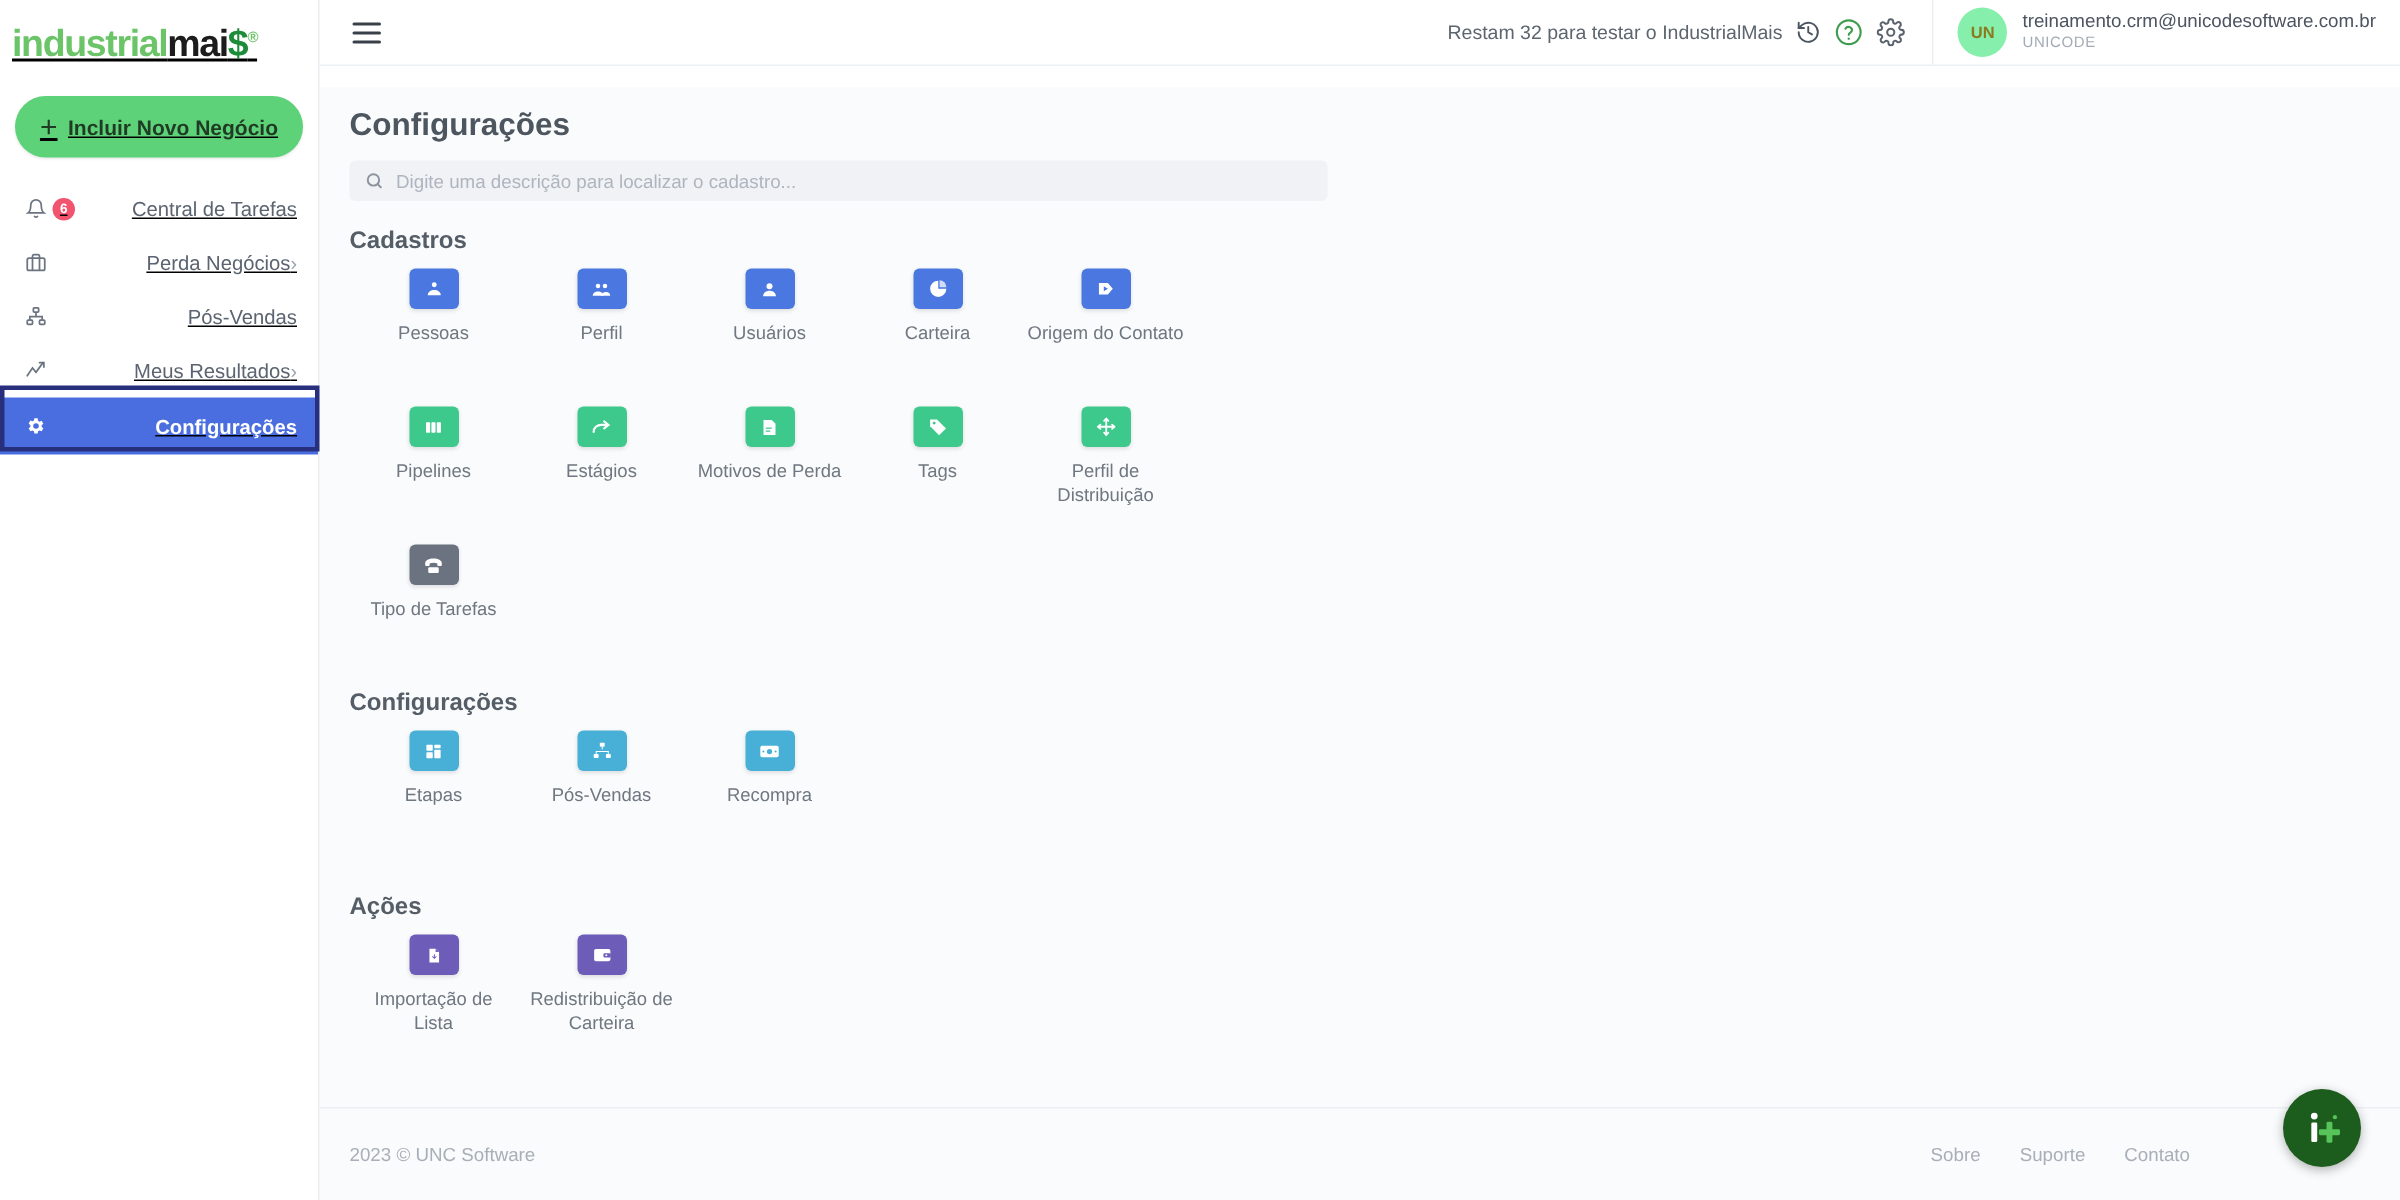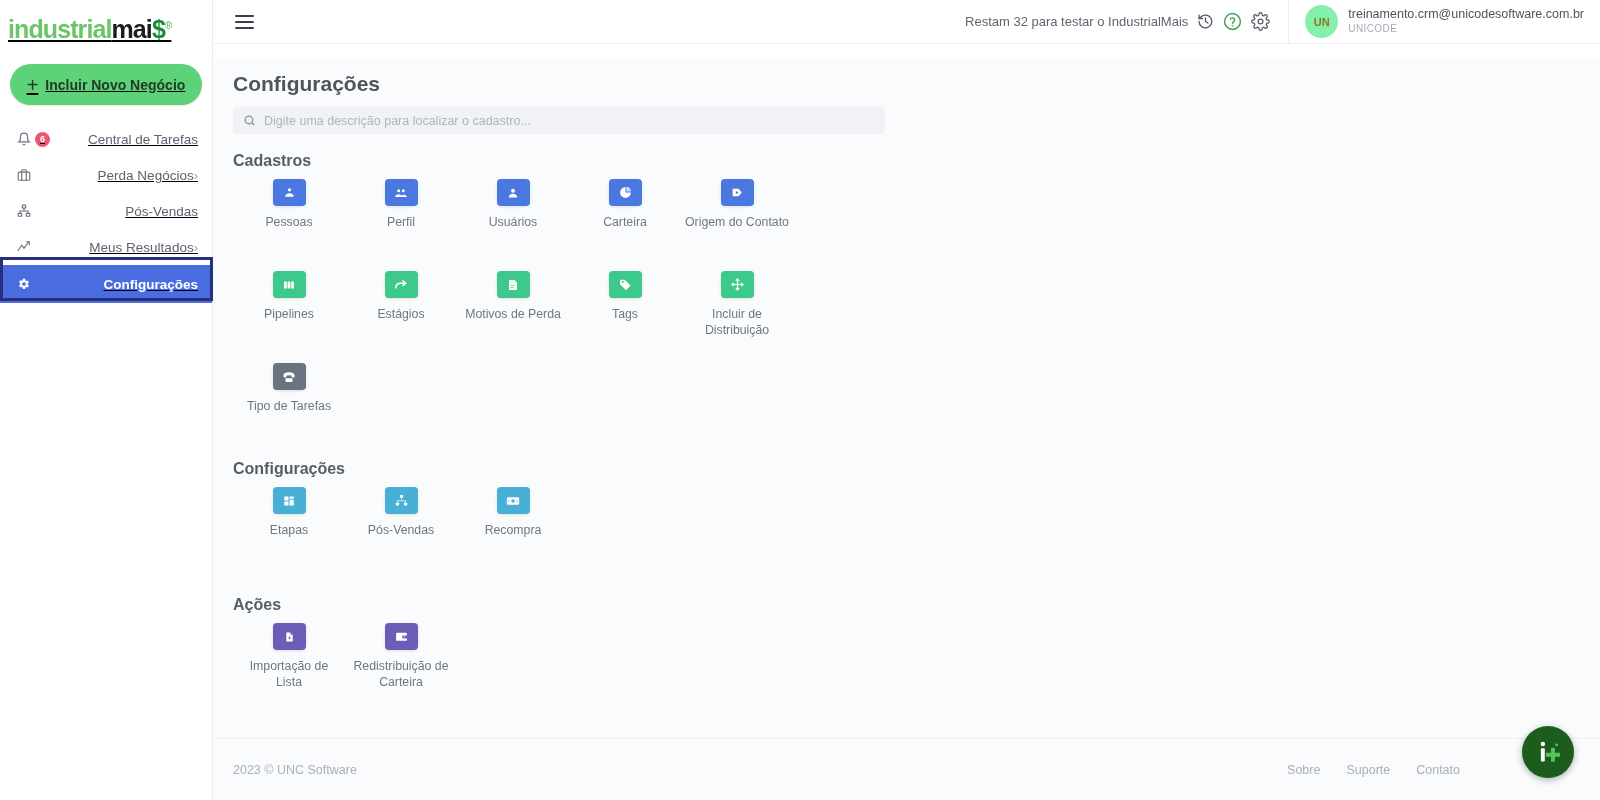--- a/index.html
+++ b/index.html
@@ -433,21 +433,21 @@
         <div class="tl">Tags</div>
       </div>
 
       <div class="tile">
         <div class="sq" style="background:#3ec98c">
           <svg width="13" height="13" viewBox="0 0 24 24" fill="none" stroke="#fff" stroke-width="2.2" stroke-linecap="round" stroke-linejoin="round">
               <path d="M12 2v20M2 12h20"></path>
               <path d="M12 2l-2.6 2.8M12 2l2.6 2.8M12 22l-2.6-2.8M12 22l2.6-2.8M2 12l2.8-2.6M2 12l2.8 2.6M22 12l-2.8-2.6M22 12l-2.8 2.6"></path>
             </svg>
         </div>
-        <div class="tl">Incluir de Distribuição</div>
+        <div class="tl">Perfil de Distribuição</div>
       </div>
 
       <div class="tile">
         <div class="sq" style="background:#6b7280">
           <svg width="14" height="14" viewBox="0 0 24 24" fill="#fff">
               <path d="M12 4C6.8 4 2.5 6.3 2.5 9v2.3c0 .8.7 1.4 1.5 1.4h2.2c.8 0 1.4-.6 1.4-1.4v-1c0-.4.3-.8.7-.9a14 14 0 0 1 7.4 0c.4.1.7.5.7.9v1c0 .8.6 1.4 1.4 1.4H20c.8 0 1.5-.6 1.5-1.4V9c0-2.7-4.3-5-9.5-5z"></path>
               <rect x="6" y="14" width="12" height="6.5" rx="1.4"></rect>
             </svg>
         </div>
         <div class="tl">Tipo de Tarefas</div>

